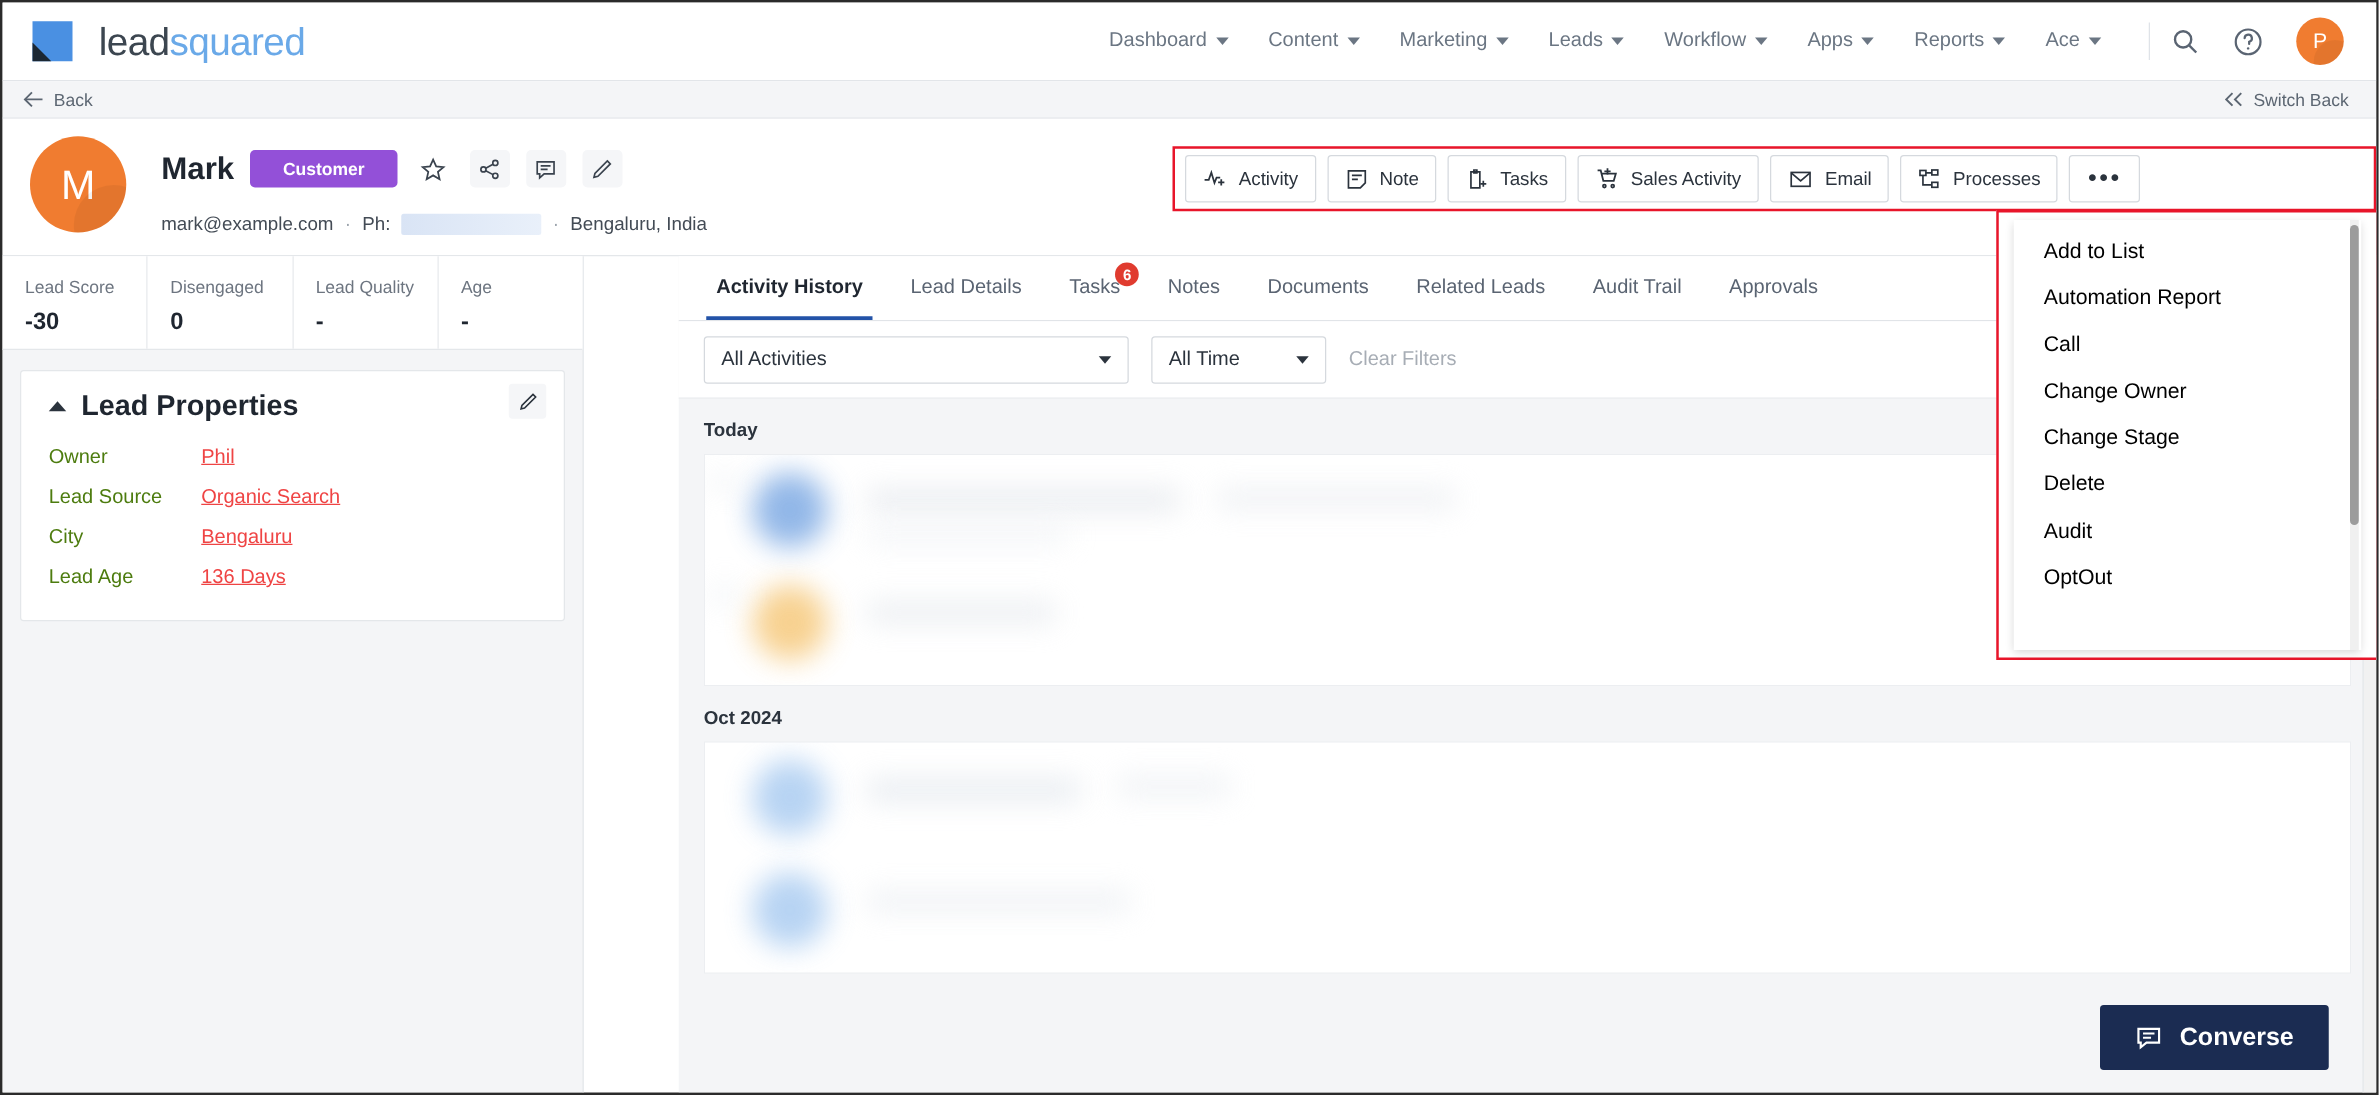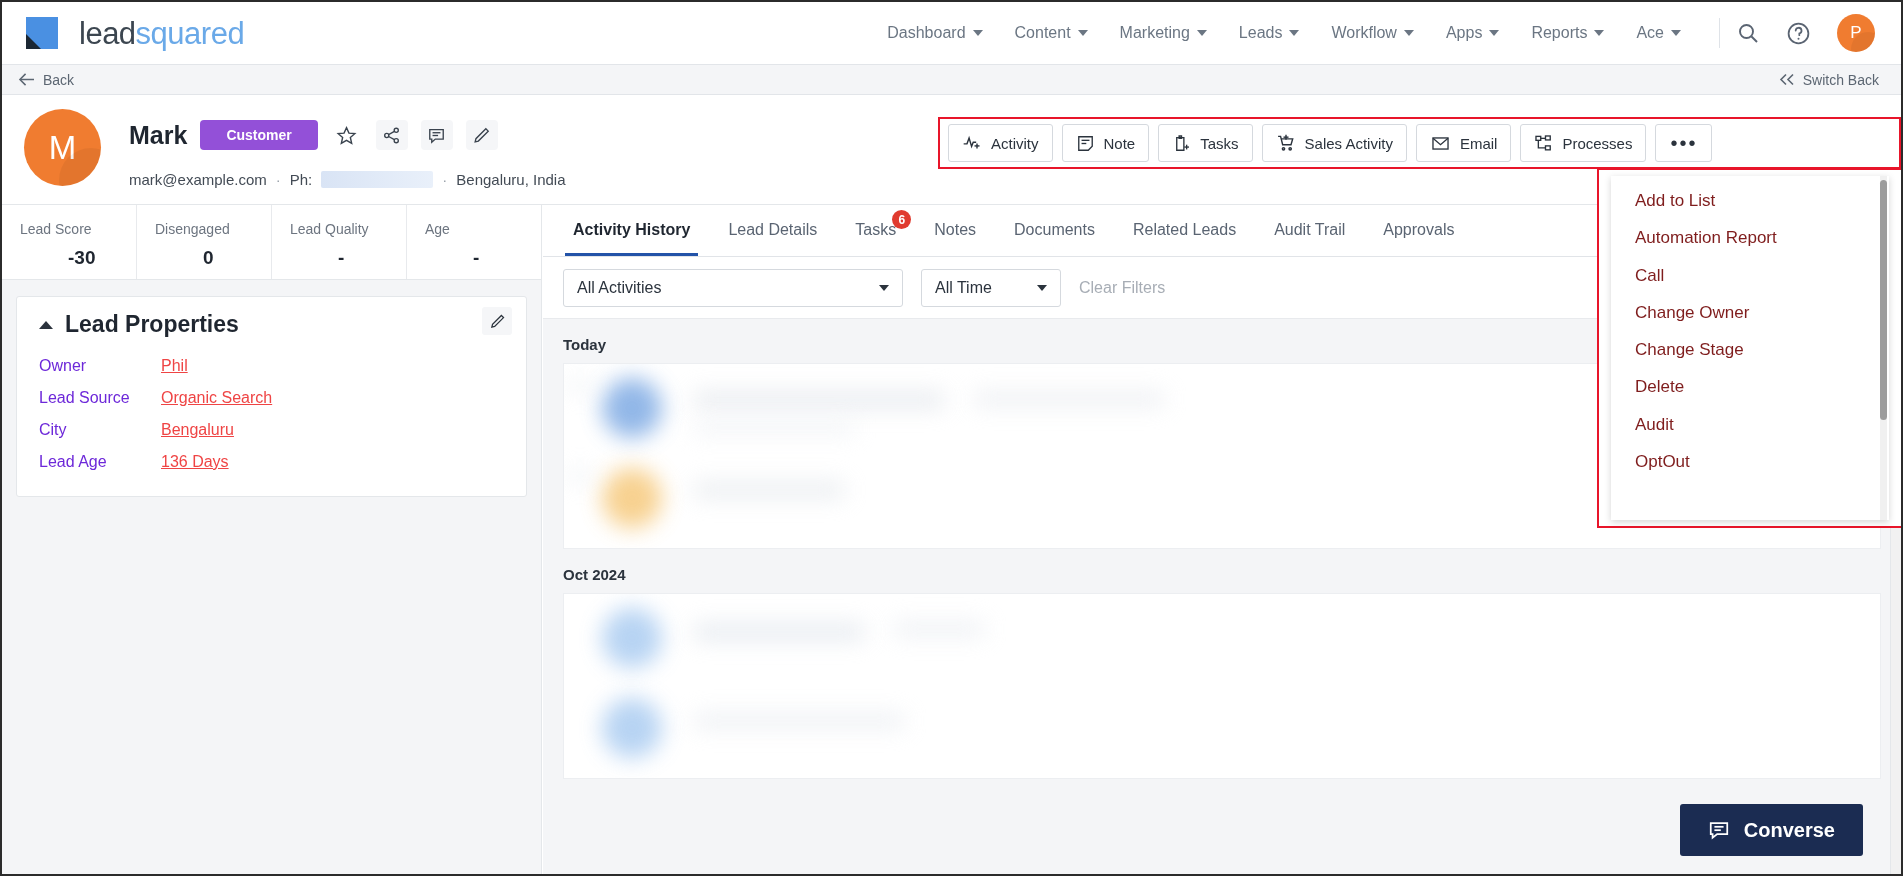--- a/index.html
+++ b/index.html
@@ -141,50 +141,50 @@
     z-index: 40;
   }
   .dropdown-inner {
     position: absolute; left: 12px; top: 6px; right: 12px; bottom: 6px;
     background: #ffffff;
     box-shadow: 0 2px 7px rgba(0,0,0,0.17);
     overflow: hidden;
   }
   .menu-list { padding: 6px 0 0 0; }
   .menu-item {
-    font-size: 17px; color: #7f1d1d; padding: 8px 0 8px 24px;
+    font-size: 17px; color: #000000; padding: 8px 0 8px 24px;
     cursor: pointer; line-height: 1.25;
   }
   .menu-scroll {
     position: absolute; right: 2px; top: 4px; width: 7px; height: 240px;
     background: #9c9c9c; border-radius: 4px;
   }
   .menu-scroll-track {
     position: absolute; right: 2px; top: 0; bottom: 0; width: 7px;
     background: #f0f0f0;
   }
 
   
   .left-panel {
-    position: absolute; left: 0; top: 203px; width: 540px; bottom: 0;
+    position: absolute; left: 0; top: 203px; width: 465px; bottom: 0;
     background: #f4f5f7;
     border-right: 1px solid #e4e7ea;
   }
   .stat-card {
     display: flex; background: #ffffff;
     border-bottom: 1px solid #e4e7ea;
     height: 75px;
   }
   .stat {
     flex: 1; padding: 16px 0 0 18px;
     border-right: 1px solid #e8eaed;
   }
   .stat:last-child { border-right: none; }
   .stat-label { font-size: 14px; color: #6d7580; margin-bottom: 10px; }
-  .stat-value { font-size: 19px; color: #1f2630; font-weight: bold; margin-left: 48px; }
+  .stat-value { font-size: 19px; color: #1f2630; font-weight: bold; }
 
   .props-card {
     margin: 16px 14px 0 14px; background: #ffffff;
     border: 1px solid #e4e7ea; border-radius: 3px;
     padding: 14px 0 18px 0; position: relative;
   }
   .props-head {
     display: flex; align-items: center; gap: 12px;
     padding: 0 18px 12px 22px;
   }
@@ -192,21 +192,21 @@
   .chev-up {
     width: 0; height: 0; border-left: 7px solid transparent;
     border-right: 7px solid transparent; border-bottom: 8px solid #2b333d;
   }
   .props-edit {
     position: absolute; right: 14px; top: 10px;
     width: 30px; height: 28px; background: #f5f6f8; border-radius: 3px;
     display: flex; align-items: center; justify-content: center; cursor: pointer;
   }
   .prop-row { display: flex; padding: 7px 22px; font-size: 16px; }
-  .prop-key { width: 122px; color: #6d28d9; }
+  .prop-key { width: 122px; color: #4d7c0f; }
   .prop-val { color: #ef4444; text-decoration: underline; }
 
   
   .main {
     position: absolute; left: 541px; top: 203px; right: 0; bottom: 0;
     background: #f4f5f7;
   }
   .tabs {
     display: flex; align-items: flex-end; gap: 0;
     background: #ffffff; height: 52px;

